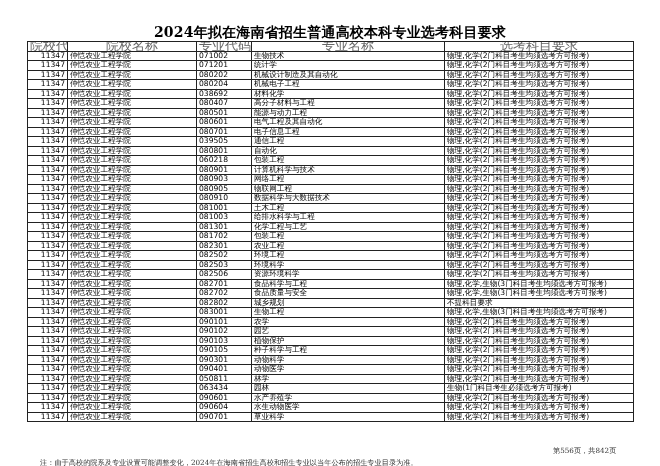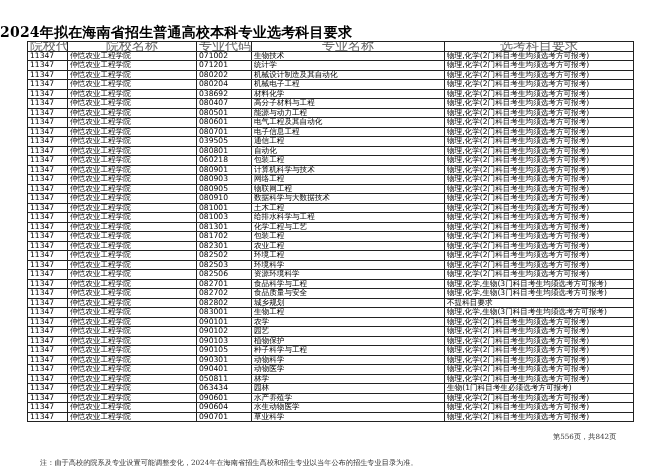--- a/index.html
+++ b/index.html
@@ -1,33 +1,33 @@
 <!DOCTYPE html>
 <html><head>
 <meta charset="utf-8">
 <style>
   html, body { margin: 0; padding: 0; background: #ffffff; }
   body { width: 660px; height: 466px; position: relative; overflow: hidden;
          font-family: "DejaVu Sans", "Liberation Sans", sans-serif; color: #000; }
-  .title { position: absolute; top: 23px; left: 0; width: 660px; 
+  .title { position: absolute; top: 23px; left: 0; width: 660px; text-align: center;
            font-family: "DejaVu Serif", "Liberation Serif", serif; font-weight: bold;
            font-size: 14px; letter-spacing: 0.2px; line-height: 18px; }
   table.grid { position: absolute; top: 41px; left: 27px; border-collapse: collapse;
                table-layout: fixed; width: 606px; }
   table.grid td, table.grid th { border: 1px solid #222; padding: 0 2px; height: 8.5px;
                font-size: 7.6px; line-height: 8.5px; white-space: nowrap; overflow: hidden; }
   table.grid th { font-family: "DejaVu Serif", "Liberation Serif", serif; font-weight: normal;
                color: #666; text-align: center; font-size: 13px; }
-  td.code { text-align: left; }
+  td.code { text-align: right; }
   td.left { text-align: left; }
   col.c1 { width: 40px; } col.c2 { width: 129px; } col.c3 { width: 55px; }
   col.c4 { width: 193px; } col.c5 { width: 189px; }
   .footer-note { position: absolute; top: 437px; left: 40px; font-size: 7.2px;
            font-family: "DejaVu Serif", "Liberation Serif", serif; color: #333; margin-top: 21px; }
-  .footer-page { position: absolute; top: 432px; left: 553px; font-size: 7.2px;
+  .footer-page { position: absolute; top: 446px; left: 553px; font-size: 7.2px;
            font-family: "DejaVu Serif", "Liberation Serif", serif; color: #333; }
 </style>
 </head>
 <body>
 
 <div class="title">2024年拟在海南省招生普通高校本科专业选考科目要求</div>
 
 <table class="grid">
   <colgroup>
       <col class="c1">

